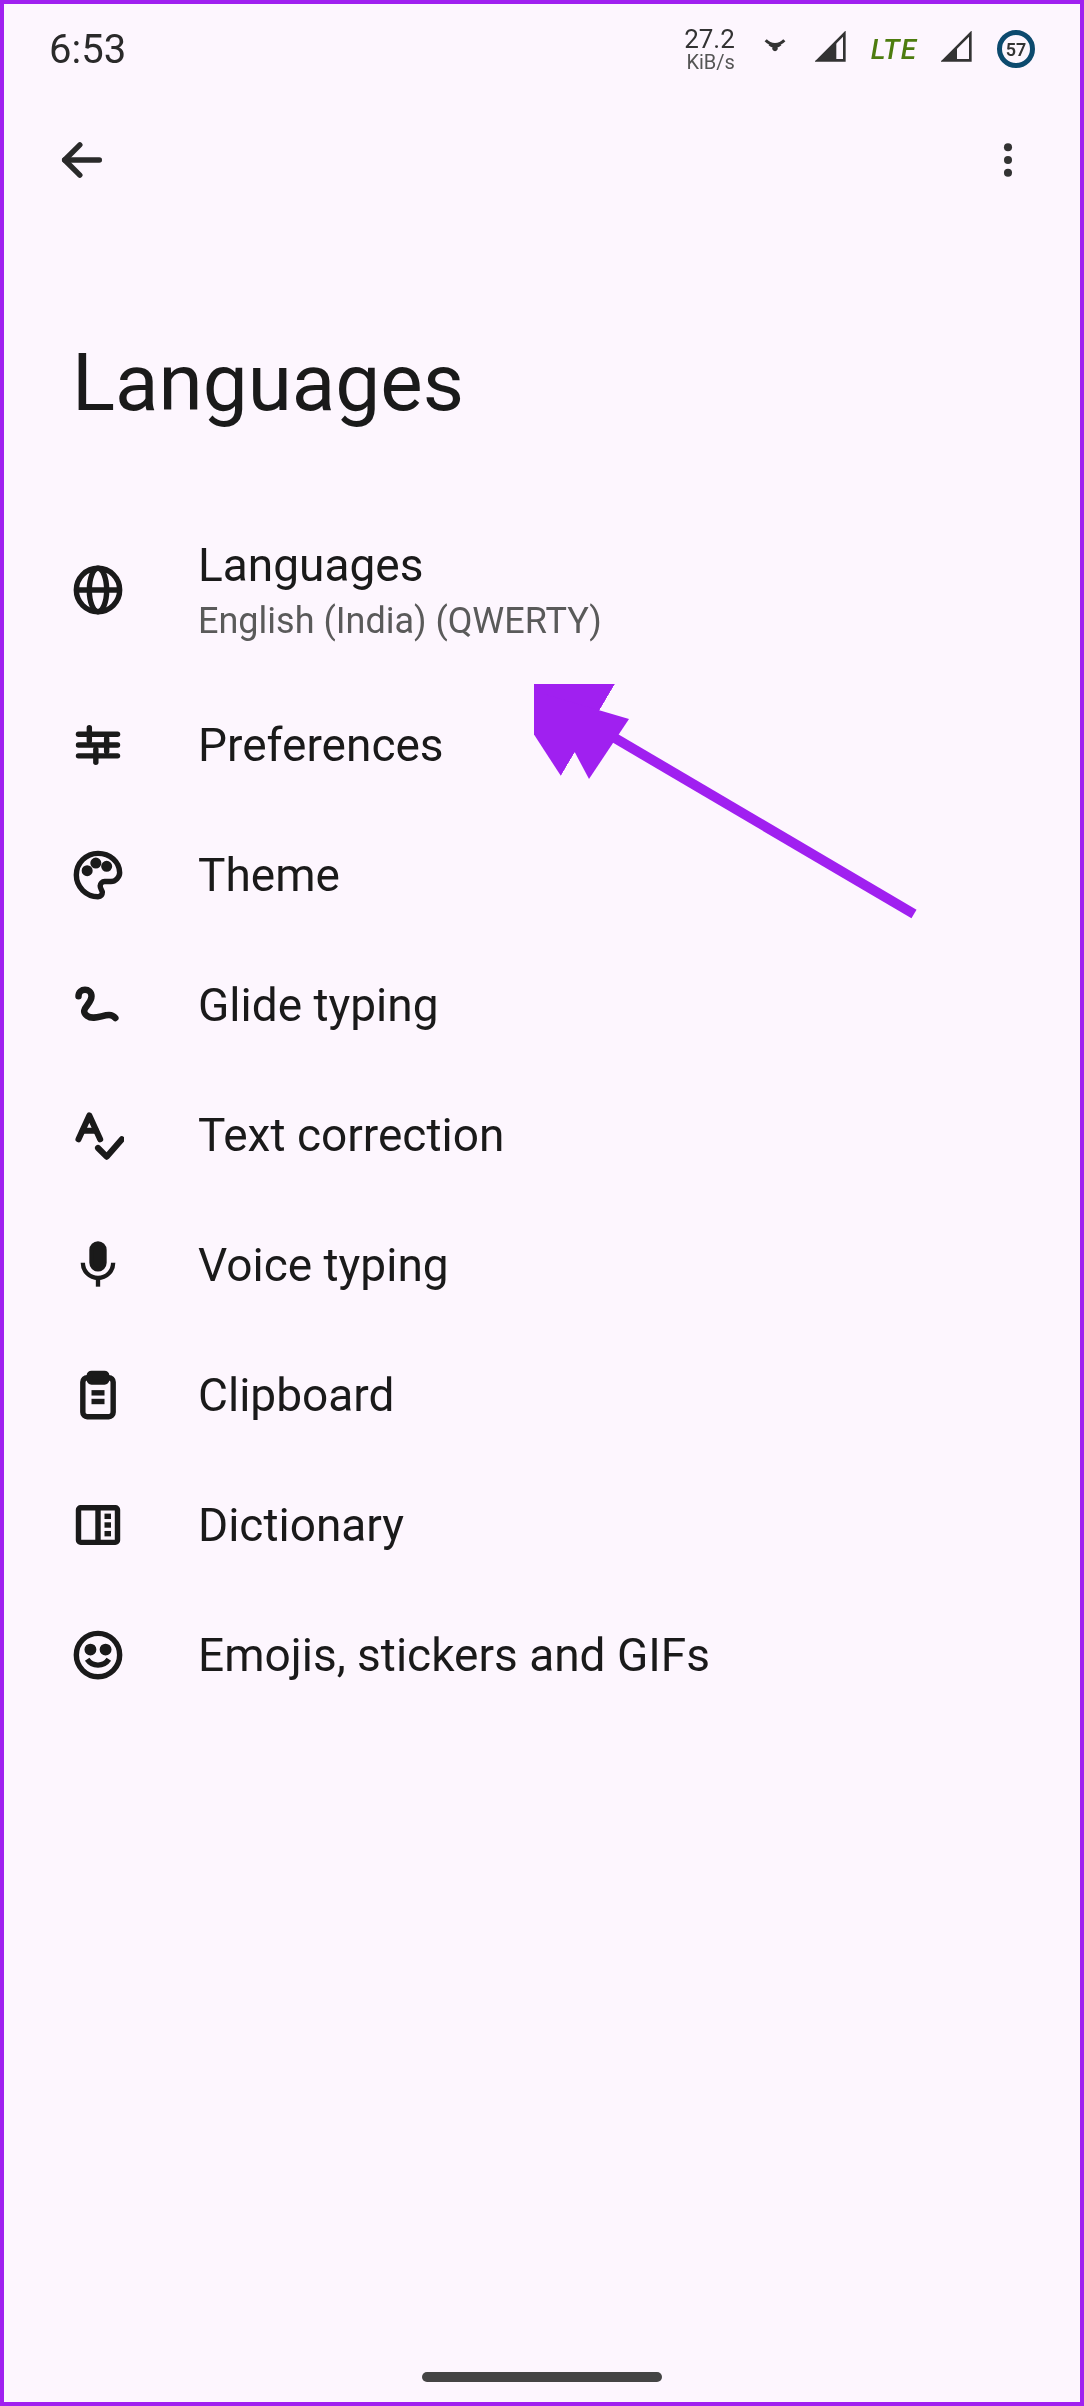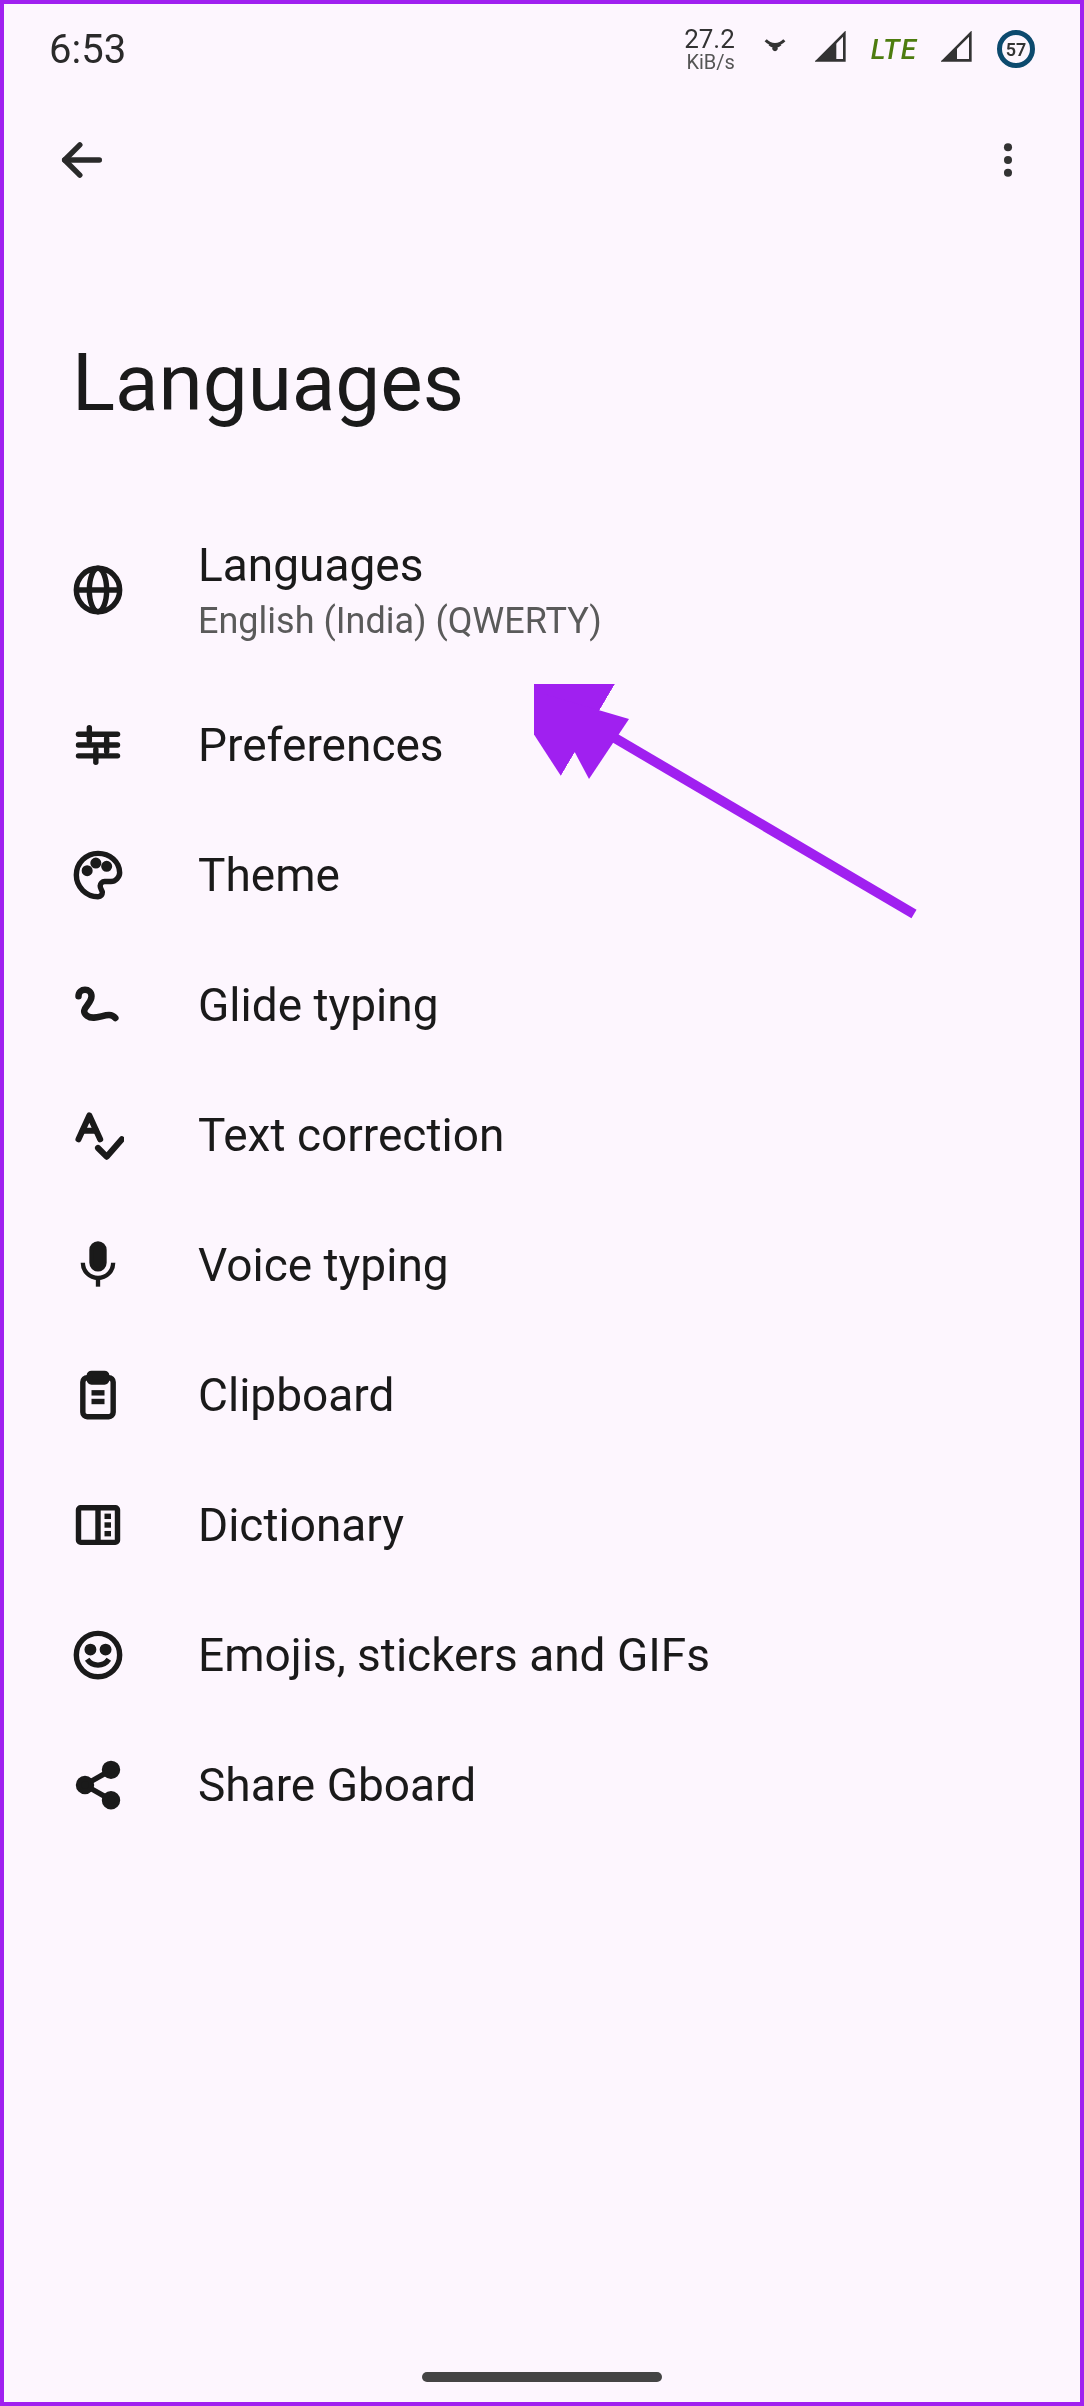--- a/index.html
+++ b/index.html
@@ -313,34 +313,20 @@
         <circle cx="8.5" cy="9.5" r="1.5" fill="#1a1a1a"></circle>
         <circle cx="15.5" cy="9.5" r="1.5" fill="#1a1a1a"></circle>
         <path d="M7 14 a 6 6 0 0 0 10 0"></path>
       </svg>
     </span>
     <div class="list-text">
       <span class="list-title">Emojis, stickers and GIFs</span>
     </div>
   </div>
 
-  <div class="list-item">
-    <span class="list-icon">
-      <svg width="52" height="52" viewBox="0 0 24 24" fill="none" stroke="#1a1a1a" stroke-width="2.5">
-        <circle cx="18" cy="5" r="3" fill="#1a1a1a"></circle>
-        <circle cx="6" cy="12" r="3" fill="#1a1a1a"></circle>
-        <circle cx="18" cy="19" r="3" fill="#1a1a1a"></circle>
-        <line x1="8.5" y1="10.5" x2="15.5" y2="6.5"></line>
-        <line x1="8.5" y1="13.5" x2="15.5" y2="17.5"></line>
-      </svg>
-    </span>
-    <div class="list-text">
-      <span class="list-title">Share Gboard</span>
-    </div>
-  </div>
 
 
 </div>
 
 <svg class="annotation-arrow" width="420" height="280">
   <defs>
     <marker id="arrowhead" markerWidth="12" markerHeight="12" refX="2" refY="6" orient="auto">
       <polygon points="0 0, 12 6, 0 12" fill="#a020f0"></polygon>
     </marker>
   </defs>

